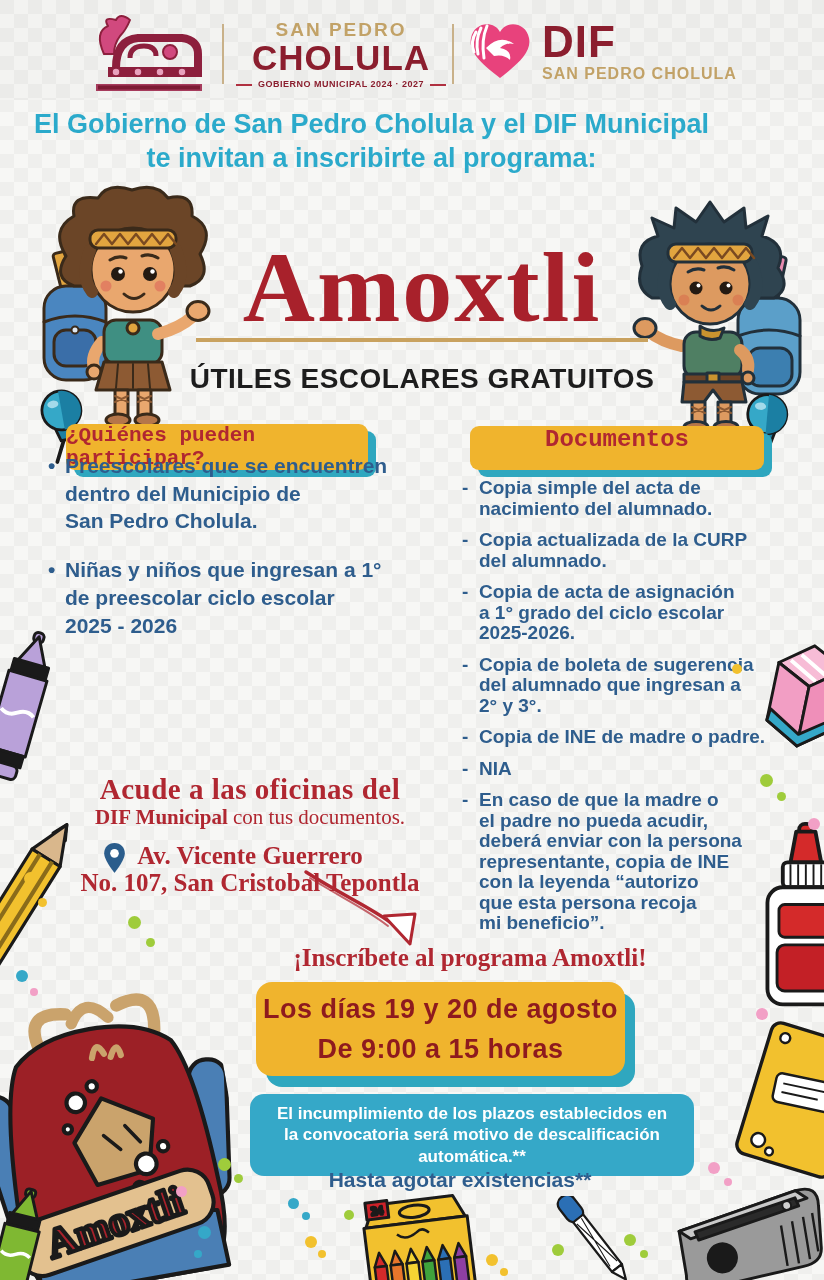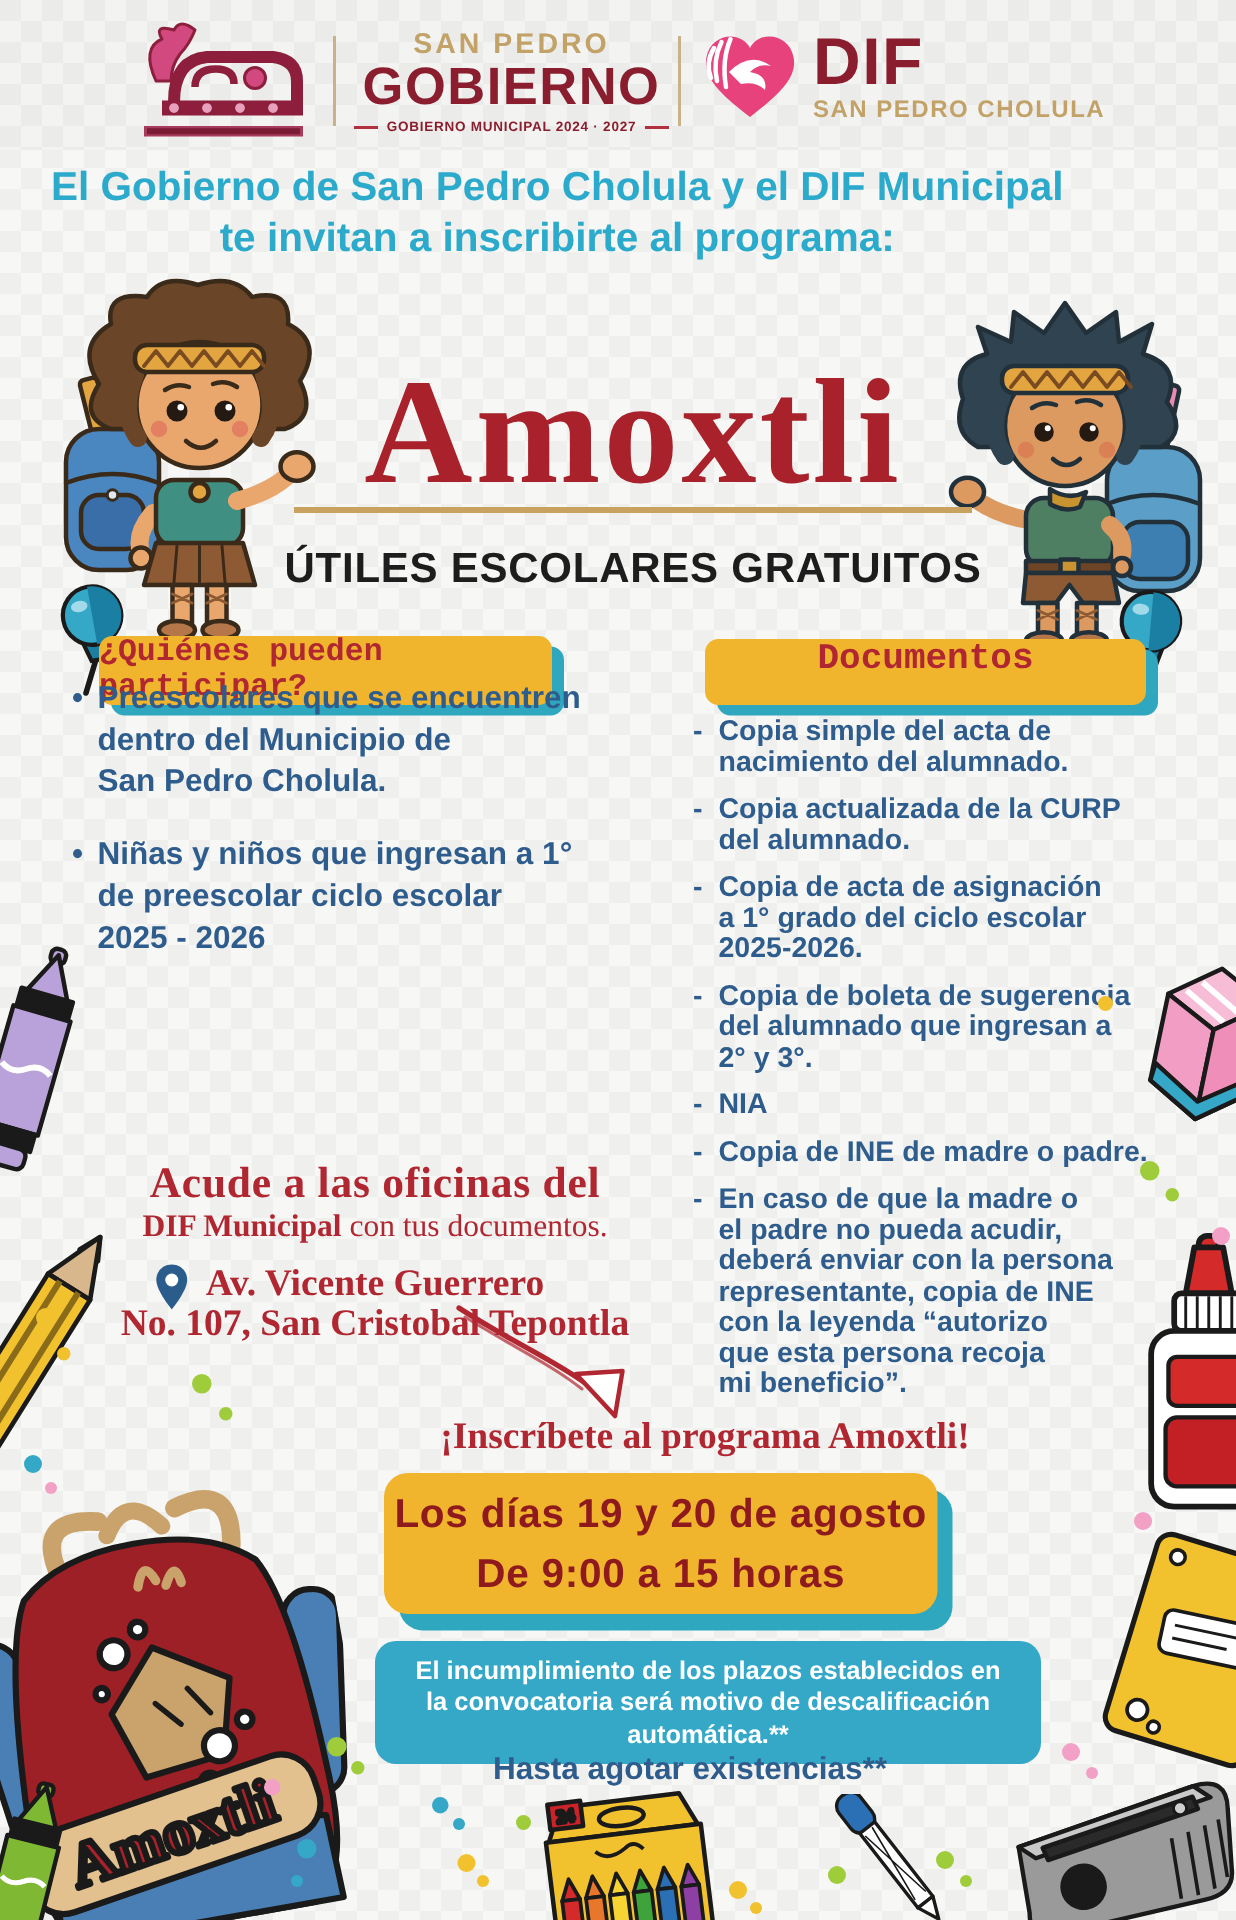--- a/index.html
+++ b/index.html
@@ -87,21 +87,21 @@
     <g fill="#a63b5c">
       <rect x="10" y="70" width="106" height="7"></rect>
       <rect x="12" y="71.5" width="102" height="4" fill="#7c1b34"></rect>
     </g>
   </svg>
 
   <div class="v-divider" style="left:222px;top:24px"></div>
 
   <div class="city-logo">
     <div class="city-top">SAN PEDRO</div>
-    <div class="city-name">GOBIERNO</div>
+    <div class="city-name">CHOLULA</div>
     <div class="city-tagline">
       <span class="dash"></span>
       <span class="tag">GOBIERNO MUNICIPAL 2024 · 2027</span>
       <span class="dash"></span>
     </div>
   </div>
 
   <div class="v-divider" style="left:452px;top:24px"></div>
 
   <div class="dif-logo">
@@ -244,22 +244,22 @@
     <div class="dlist-item">Copia simple del acta de
 nacimiento del alumnado.</div>
     <div class="dlist-item">Copia actualizada de la CURP
 del alumnado.</div>
     <div class="dlist-item">Copia de acta de asignación
 a 1° grado del ciclo escolar
 2025-2026.</div>
     <div class="dlist-item">Copia de boleta de sugerencia
 del alumnado que ingresan a
 2° y 3°.</div>
+    <div class="dlist-item">Copia de INE de madre o padre.</div>
     <div class="dlist-item">NIA</div>
-    <div class="dlist-item">Copia de INE de madre o padre.</div>
     <div class="dlist-item"><span>En caso de que la madre o
 el padre no pueda acudir,
 deberá enviar con la persona
 representante, copia de INE
 con la leyenda “</span><b>autorizo
 que esta persona recoja
 mi beneficio</b><span>”.</span></div>
   </div>
 
   <div class="office">

